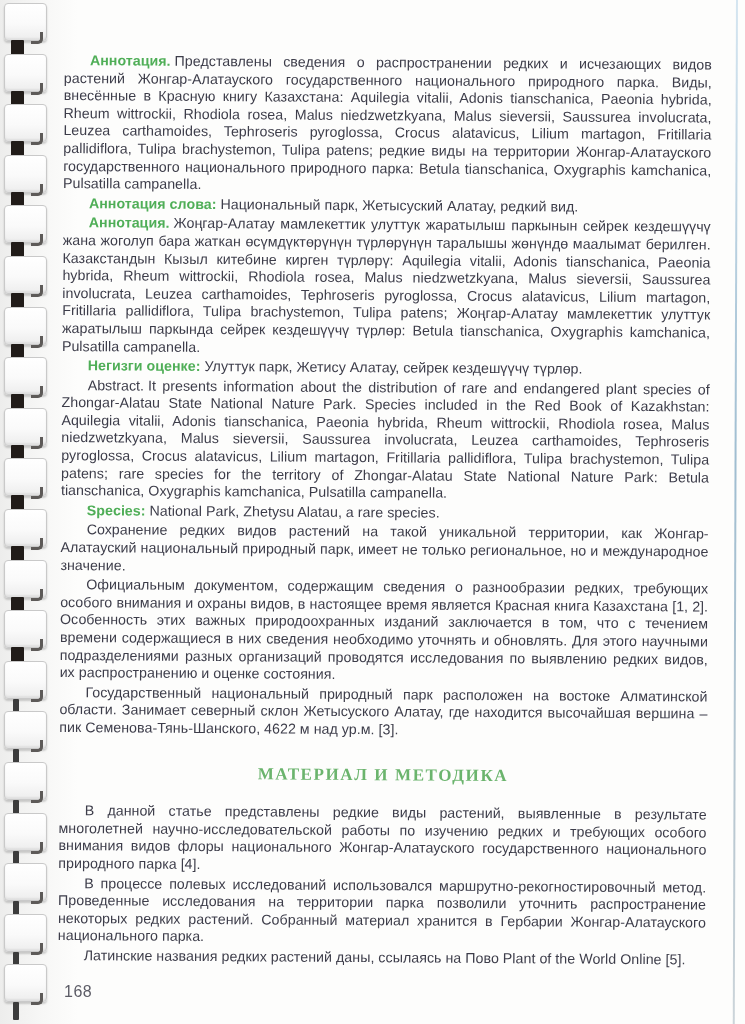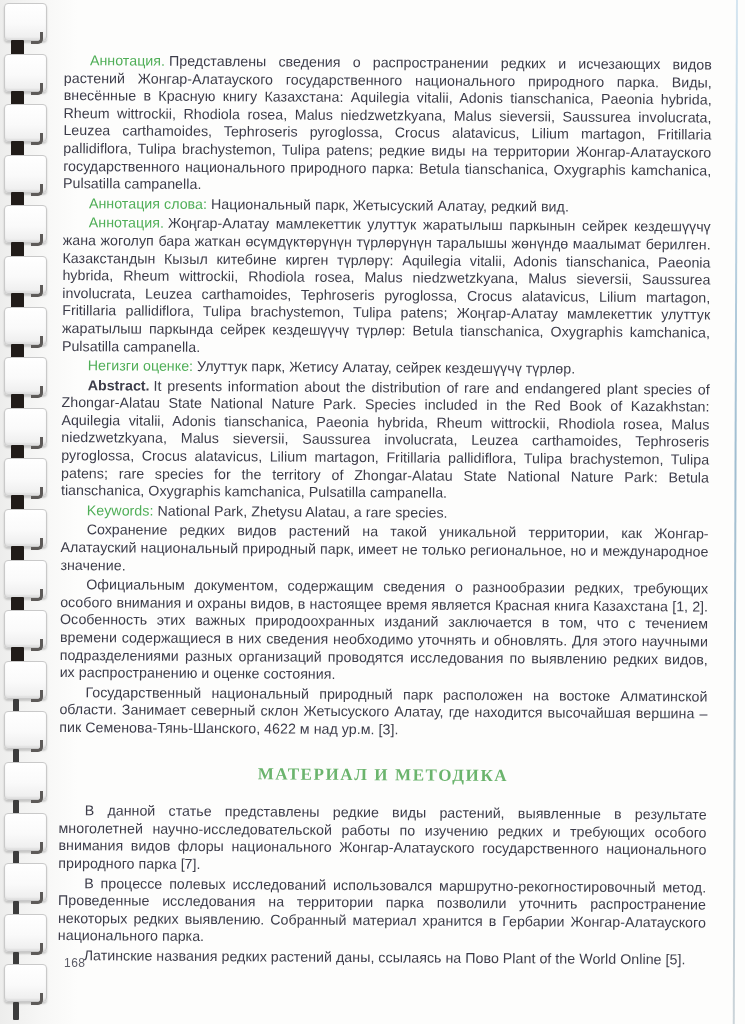--- a/index.html
+++ b/index.html
@@ -31,31 +31,31 @@
   }
   
   .content{
     position:absolute;left:64px;top:52px;width:648px;
     transform:rotate(0.4deg);transform-origin:0 0;
     color:#3d3d4a;font-size:14.2px;line-height:17.6px;
     text-align:justify;letter-spacing:0.05px;
   }
   .content p{margin:0 0 2px 0;text-indent:26px;}
   .lbl{margin-right:4px;}
-  .lbl.green{color:#4fae57;font-weight:normal;}
-  .lbl.plain{color:#3d3d4a;font-weight:bold;}
+  .lbl.green{color:#4fae57;font-weight:bold;}
+  .lbl.plain{color:#3d3d4a;font-weight:normal;}
   h2.heading{
     margin:27px 0 21px 0;text-align:center;text-indent:0;
     font-family:"Liberation Serif","DejaVu Serif",serif;
     font-size:17px;font-weight:bold;letter-spacing:1.6px;
     color:#6bb46d;
   }
   .page-number{
-    position:absolute;left:64px;top:956px;
-    font-size:12px;color:#5c5c66;letter-spacing:0.5px;
+    position:absolute;left:64px;top:983px;
+    font-size:16px;color:#5c5c66;letter-spacing:0.5px;
   }
 </style>
 </head>
 <body>
 
 <div class="scan-page">
 
   <div class="binding" id="binding">
       <div class="ring" style="top: 3px;">
         <div class="hook"></div>
@@ -141,28 +141,28 @@
 
   <div class="right-edge"></div>
 
   <div class="content">
     <div id="abstract-block">
         <p><span class="lbl green">Аннотация.</span><span>Представлены сведения о распространении редких и исчезающих видов растений Жонгар-Алатауского государственного национального природного парка. Виды, внесённые в Красную книгу Казахстана: Aquilegia vitalii, Adonis tianschanica, Paeonia hybrida, Rheum wittrockii, Rhodiola rosea, Malus niedzwetzkyana, Malus sieversii, Saussurea involucrata, Leuzea carthamoides, Tephroseris pyroglossa, Crocus alatavicus, Lilium martagon, Fritillaria pallidiflora, Tulipa brachystemon, Tulipa patens; редкие виды на территории Жонгар-Алатауского государственного национального природного парка: Betula tianschanica, Oxygraphis kamchanica, Pulsatilla campanella.</span></p>
         <p><span class="lbl green">Аннотация слова:</span><span>Национальный парк, Жетысуский Алатау, редкий вид.</span></p>
         <p><span class="lbl green">Аннотация.</span><span>Жоңгар-Алатау мамлекеттик улуттук жаратылыш паркынын сейрек кездешүүчү жана жоголуп бара жаткан өсүмдүктөрүнүн түрлөрүнүн таралышы жөнүндө маалымат берилген. Казакстандын Кызыл китебине кирген түрлөрү: Aquilegia vitalii, Adonis tianschanica, Paeonia hybrida, Rheum wittrockii, Rhodiola rosea, Malus niedzwetzkyana, Malus sieversii, Saussurea involucrata, Leuzea carthamoides, Tephroseris pyroglossa, Crocus alatavicus, Lilium martagon, Fritillaria pallidiflora, Tulipa brachystemon, Tulipa patens; Жоңгар-Алатау мамлекеттик улуттук жаратылыш паркында сейрек кездешүүчү түрлөр: Betula tianschanica, Oxygraphis kamchanica, Pulsatilla campanella.</span></p>
         <p><span class="lbl green">Негизги оценке:</span><span>Улуттук парк, Жетису Алатау, сейрек кездешүүчү түрлөр.</span></p>
         <p><span class="lbl plain">Abstract.</span><span>It presents information about the distribution of rare and endangered plant species of Zhongar-Alatau State National Nature Park. Species included in the Red Book of Kazakhstan: Aquilegia vitalii, Adonis tianschanica, Paeonia hybrida, Rheum wittrockii, Rhodiola rosea, Malus niedzwetzkyana, Malus sieversii, Saussurea involucrata, Leuzea carthamoides, Tephroseris pyroglossa, Crocus alatavicus, Lilium martagon, Fritillaria pallidiflora, Tulipa brachystemon, Tulipa patens; rare species for the territory of Zhongar-Alatau State National Nature Park: Betula tianschanica, Oxygraphis kamchanica, Pulsatilla campanella.</span></p>
-        <p><span class="lbl green">Keywords:</span><span>National Park, Zhetysu Alatau, a rare species.</span></p>
+        <p><span class="lbl green">Species:</span><span>National Park, Zhetysu Alatau, a rare species.</span></p>
         <p><span>Сохранение редких видов растений на такой уникальной территории, как Жонгар-Алатауский национальный природный парк, имеет не только региональное, но и международное значение.</span></p>
         <p><span>Официальным документом, содержащим сведения о разнообразии редких, требующих особого внимания и охраны видов, в настоящее время является Красная книга Казахстана [1, 2]. Особенность этих важных природоохранных изданий заключается в том, что с течением времени содержащиеся в них сведения необходимо уточнять и обновлять. Для этого научными подразделениями разных организаций проводятся исследования по выявлению редких видов, их распространению и оценке состояния.</span></p>
         <p><span>Государственный национальный природный парк расположен на востоке Алматинской области. Занимает северный склон Жетысуского Алатау, где находится высочайшая вершина – пик Семенова-Тянь-Шанского, 4622 м над ур.м. [3].</span></p>
       </div>
     <h2 class="heading">МАТЕРИАЛ И МЕТОДИКА</h2>
     <div id="body-block">
-        <p><span>В данной статье представлены редкие виды растений, выявленные в результате многолетней научно-исследовательской работы по изучению редких и требующих особого внимания видов флоры национального Жонгар-Алатауского государственного национального природного парка [7].</span></p>
-        <p><span>В процессе полевых исследований использовался маршрутно-рекогностировочный метод. Проведенные исследования на территории парка позволили уточнить распространение некоторых редких выявлению. Собранный материал хранится в Гербарии Жонгар-Алатауского национального парка.</span></p>
+        <p><span>В данной статье представлены редкие виды растений, выявленные в результате многолетней научно-исследовательской работы по изучению редких и требующих особого внимания видов флоры национального Жонгар-Алатауского государственного национального природного парка [4].</span></p>
+        <p><span>В процессе полевых исследований использовался маршрутно-рекогностировочный метод. Проведенные исследования на территории парка позволили уточнить распространение некоторых редких растений. Собранный материал хранится в Гербарии Жонгар-Алатауского национального парка.</span></p>
         <p><span>Латинские названия редких растений даны, ссылаясь на Пово Plant of the World Online [5].</span></p>
       </div>
   </div>
 
   <div class="page-number">168</div>
 
 </div>
 
 </body></html>

